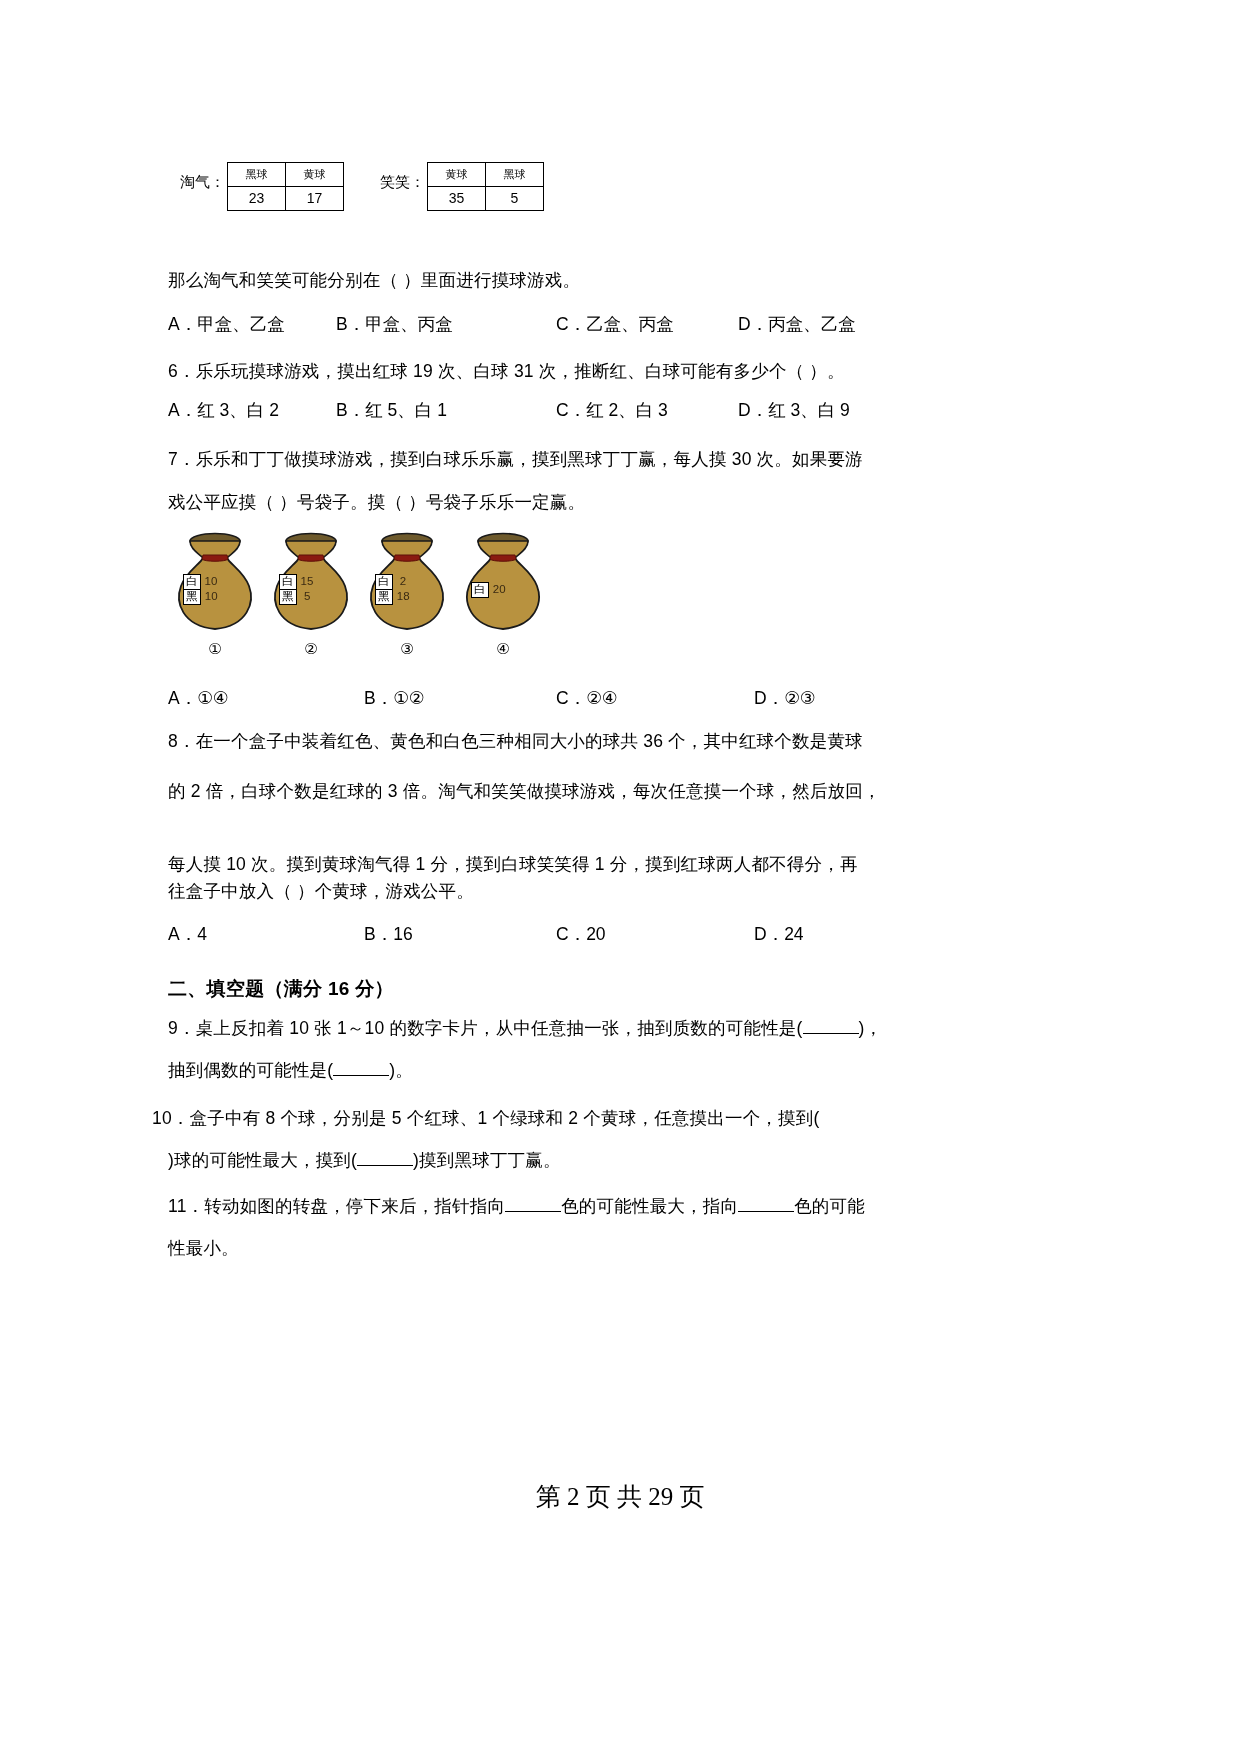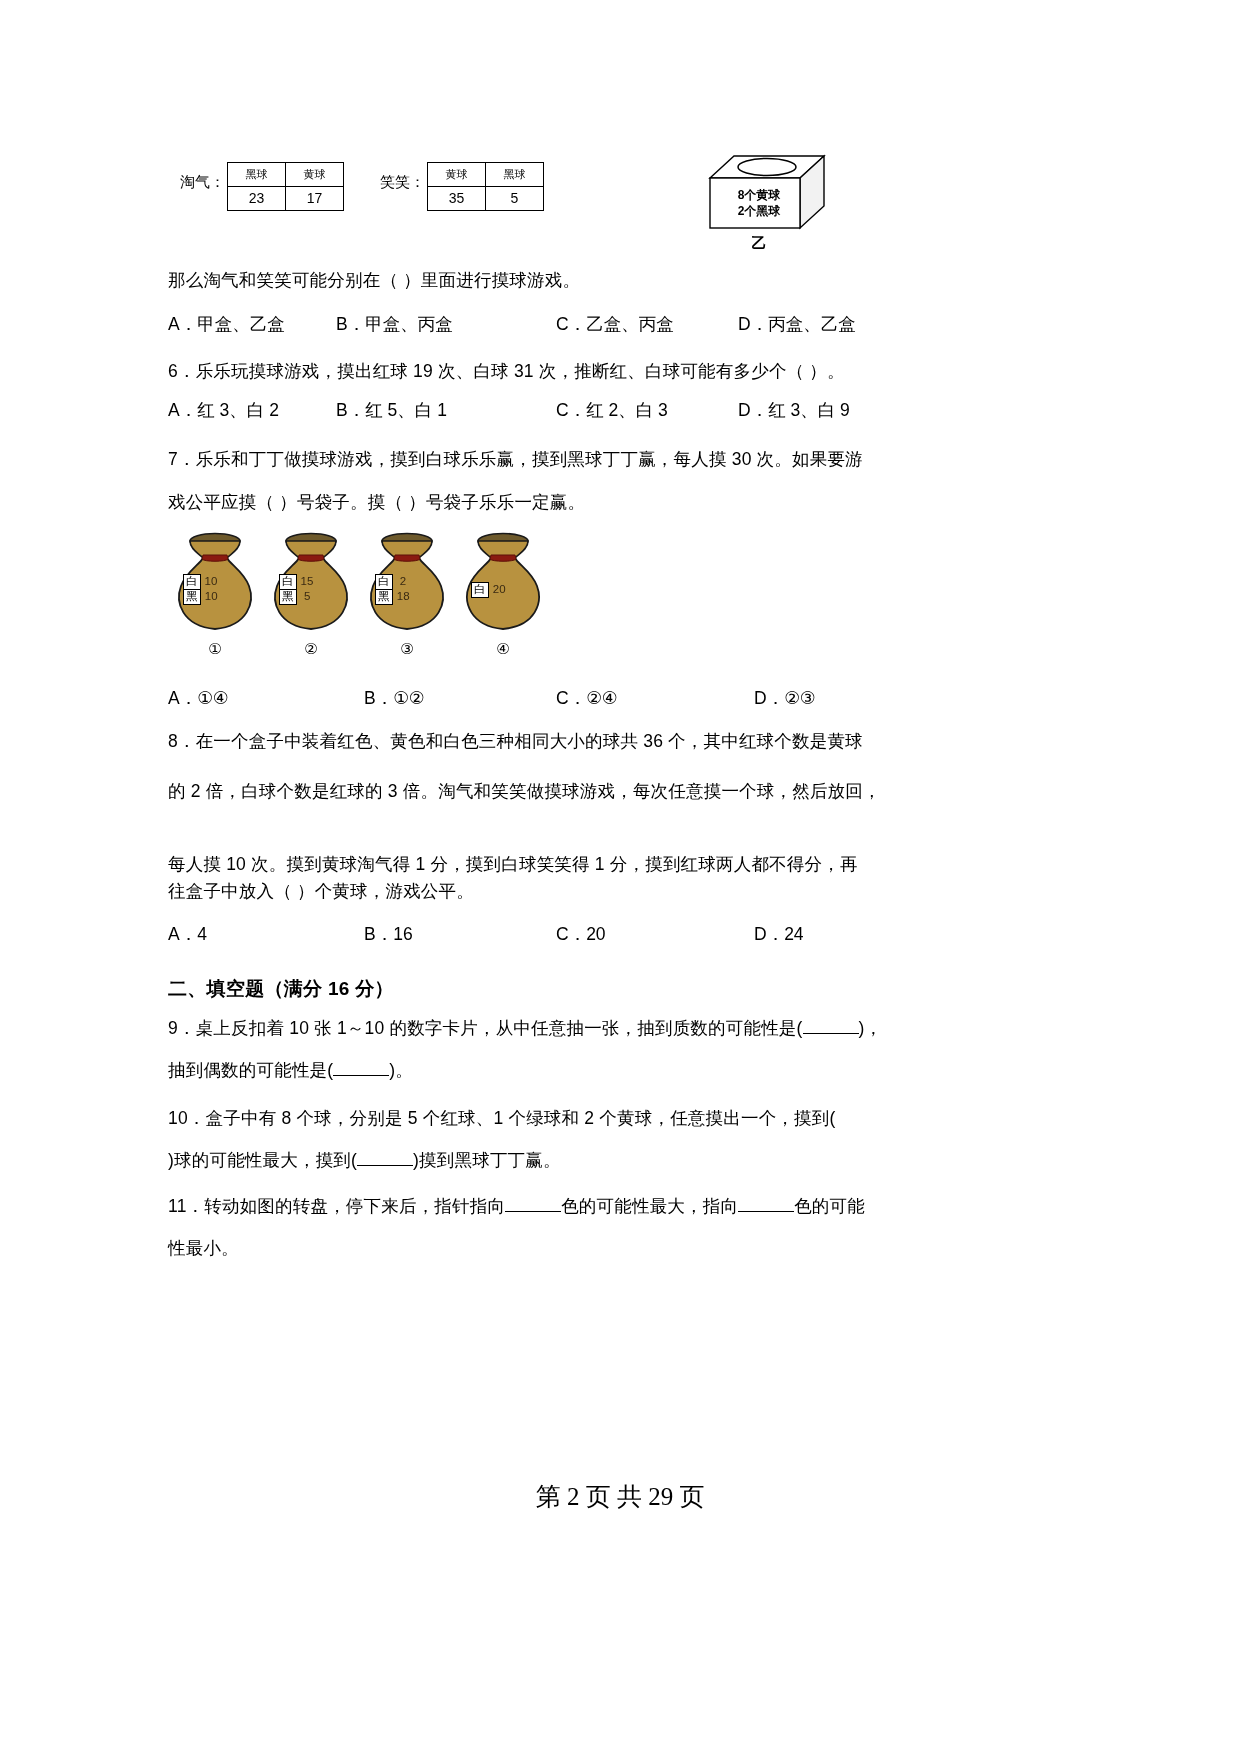--- a/index.html
+++ b/index.html
@@ -164,33 +164,20 @@
         </tr>
         <tr>
           <td class="vl">35</td>
           <td class="vl">5</td>
         </tr>
       </tbody>
         </table>
     </div>
 
 
-    <div class="boxwrap" style="left:528px; top:0px;">
-      <div class="box3d">
-        <svg width="118" height="86" viewBox="0 0 118 86">
-          <polygon points="2,30 26,8 116,8 92,30" fill="#ffffff" stroke="#000" stroke-width="1.4"></polygon>
-          <polygon points="92,30 116,8 116,58 92,80" fill="#f2f2f2" stroke="#000" stroke-width="1.4"></polygon>
-          <rect x="2" y="30" width="90" height="50" fill="#ffffff" stroke="#000" stroke-width="1.4"></rect>
-          <ellipse cx="59" cy="19" rx="29" ry="8.5" fill="#ffffff" stroke="#000" stroke-width="1.5"></ellipse>
-        </svg>
-      </div>
-      <div class="boxtext" style="top:40px;">8个黄球</div>
-      <div class="boxtext" style="top:56px;">2个黑球</div>
-      <div class="boxcap" style="top:86px;">乙</div>
-    </div>
 
   </div>
 
   <div class="line" style="left:168px; top:272px;">那么淘气和笑笑可能分别在（   ）里面进行摸球游戏。</div>
 
   <div class="opts" style="left:168px; top:316px;">
     <span style="left:0px;">A．甲盒、乙盒</span>
     <span style="left:168px;">B．甲盒、丙盒</span>
     <span style="left:388px;">C．乙盒、丙盒</span>
     <span style="left:570px;">D．丙盒、乙盒</span>
@@ -324,21 +311,21 @@
 
   <div class="sechead" style="left:168px; top:976px;">二、填空题（满分 16 分）</div>
 
   <div class="line" style="left:168px; top:1020px;">
     <span>9．桌上反扣着 10 张 1～10 的数字卡片，从中任意抽一张，抽到质数的可能性是(</span><span class="blank"></span><span>)，</span>
   </div>
   <div class="line" style="left:168px; top:1062px;">
     <span>抽到偶数的可能性是(</span><span class="blank"></span><span>)。</span>
   </div>
 
-  <div class="line" style="left:168px; top:1110px;text-align:center;">
+  <div class="line" style="left:152px; top:1110px;text-align:center;">
     <span>10．盒子中有 8 个球，分别是 5 个红球、1 个绿球和 2 个黄球，任意摸出一个，摸到(</span>
   </div>
   <div class="line" style="left:168px; top:1152px;">
     <span>)球的可能性最大，摸到(</span><span class="blank"></span><span>)摸到黑球丁丁赢。</span>
   </div>
 
   <div class="line" style="left:168px; top:1198px;">
     <span>11．转动如图的转盘，停下来后，指针指向</span><span class="blank"></span><span>色的可能性最大，指向</span><span class="blank"></span><span>色的可能</span>
   </div>
   <div class="line" style="left:168px; top:1240px;">性最小。</div>

